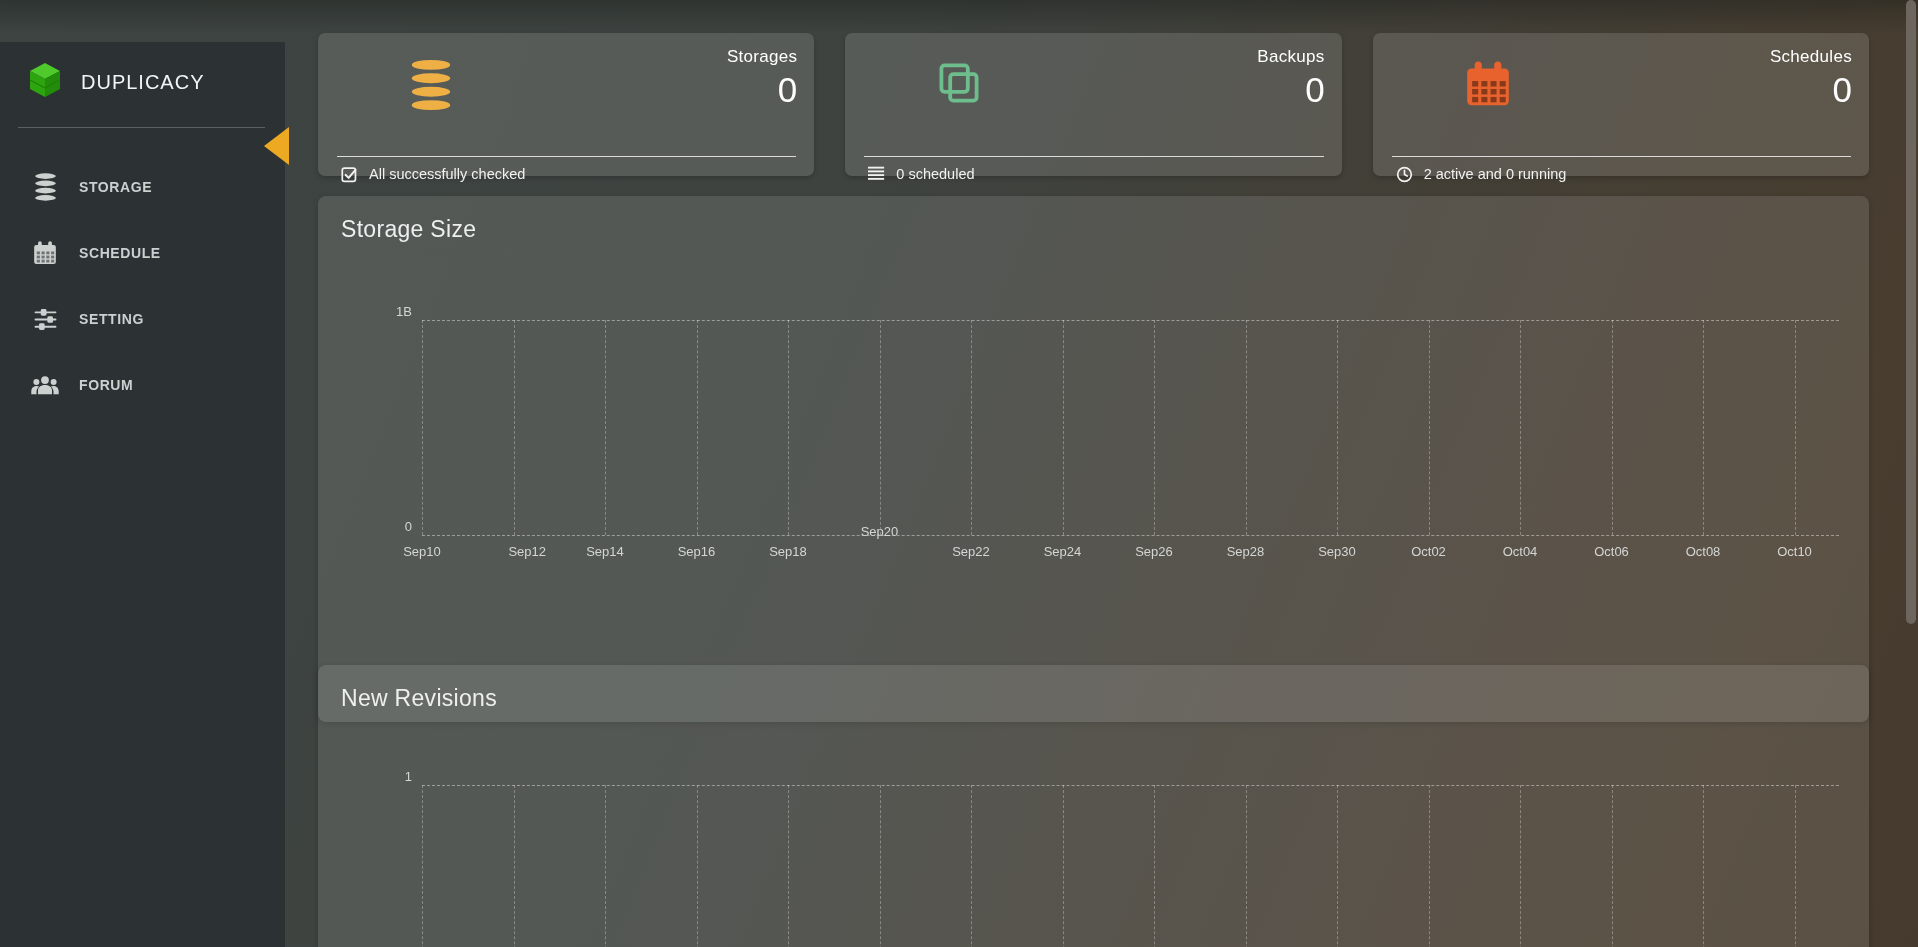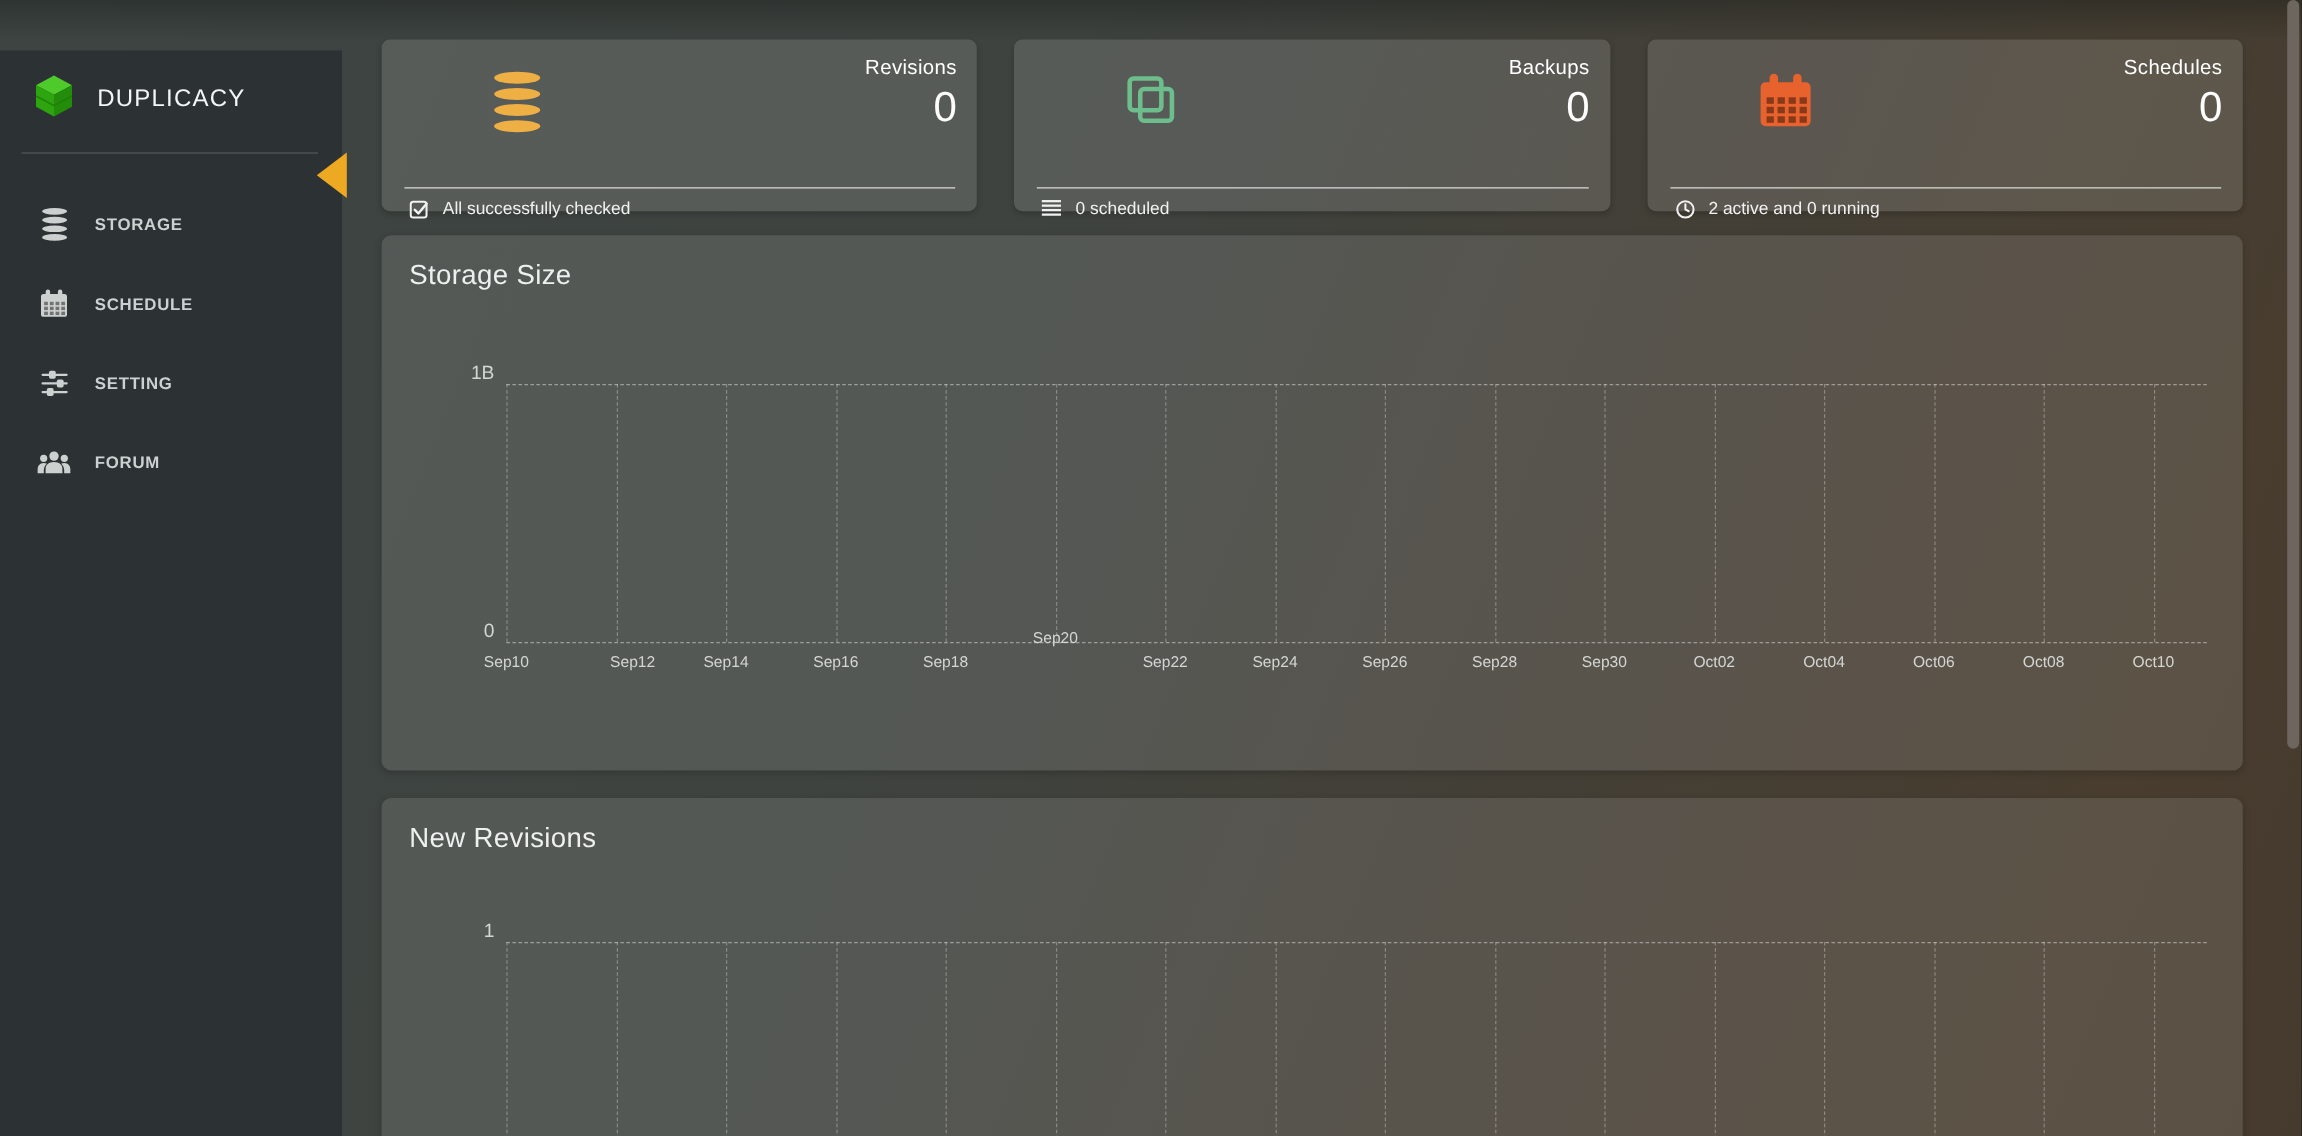--- a/index.html
+++ b/index.html
@@ -43,28 +43,28 @@
   .card-label { font-size:17px; letter-spacing:0.3px; }
   .card-value { font-size:35px; margin-top:3px; font-weight:400; color:#fdfdfd; }
   .card-divider { position:absolute; left:19px; right:18px; top:123px; border-top:1px solid rgba(255,255,255,0.78); }
   .card-footer { position:absolute; left:23px; top:133px; display:flex; align-items:flex-start; gap:11px; color:#f1f1f1; font-size:14.5px; }
   .card-footer .footer-icon { display:flex; align-items:center; }
   
   .panel {
     position:absolute; left:33px; width:1551px; border-radius:8px;
     background:rgba(255,255,255,0.115); box-shadow:0 2px 6px rgba(0,0,0,0.18);
   }
-  .panel-storage { top:196px; height:446px; }
+  .panel-storage { top:196px; height:526px; }
   .panel-revisions { top:665px; height:360px; }
   .panel-title { position:absolute; left:23px; top:20px; font-size:23px; font-weight:400; color:#edf0ef; letter-spacing:0.3px; }
   .chart { position:absolute; inset:0; }
   .hline { position:absolute; height:0; border-top:1px dashed rgba(255,255,255,0.42); }
   .vline { position:absolute; width:0; border-left:1px dashed rgba(255,255,255,0.30); }
   .xtick { position:absolute; width:80px; text-align:center; font-size:13px; color:#d4d6d4; }
-  .ytick { position:absolute; left:34px; width:60px; height:17px; line-height:17px; text-align:right; font-size:16px; color:#d4d6d4; }
+  .ytick { position:absolute; left:34px; width:60px; height:17px; line-height:17px; text-align:right; font-size:13px; color:#d4d6d4; }
   
   .scrollbar-thumb { position:absolute; right:2px; top:0; width:10px; height:624px; border-radius:5px; background:#6c665f; }
 </style>
 </head>
 <body>
 
 <div class="page">
 
   <aside class="sidebar">
     <div class="logo">
@@ -156,21 +156,21 @@
         <div class="card-top">
           <span class="card-icon" style="color: rgb(238, 176, 68);">
             <svg width="46" height="52" viewBox="0 0 24 27" fill="currentColor">
               <ellipse cx="12" cy="3" rx="10" ry="2.6"></ellipse>
                 <ellipse cx="12" cy="10" rx="10" ry="2.6"></ellipse>
               <ellipse cx="12" cy="17" rx="10" ry="2.6"></ellipse>
                 <ellipse cx="12" cy="24" rx="10" ry="2.6"></ellipse>
             </svg>
           </span>
           <div class="card-meta">
-            <div class="card-label">Revisions</div>
+            <div class="card-label">Storages</div>
             <div class="card-value">0</div>
           </div>
         </div>
         <div class="card-divider"></div>
         <div class="card-footer">
           <span class="footer-icon">
             <svg width="17" height="17" viewBox="0 0 20 20" fill="none" stroke="currentColor">
               <rect x="1.5" y="2.5" width="15.5" height="15.5" rx="2.5" stroke-width="2"></rect>
               <path d="M5.5 10.5 L9 14 L17 4.5" stroke-width="2.4" stroke-linecap="round" stroke-linejoin="round"></path>
             </svg>

